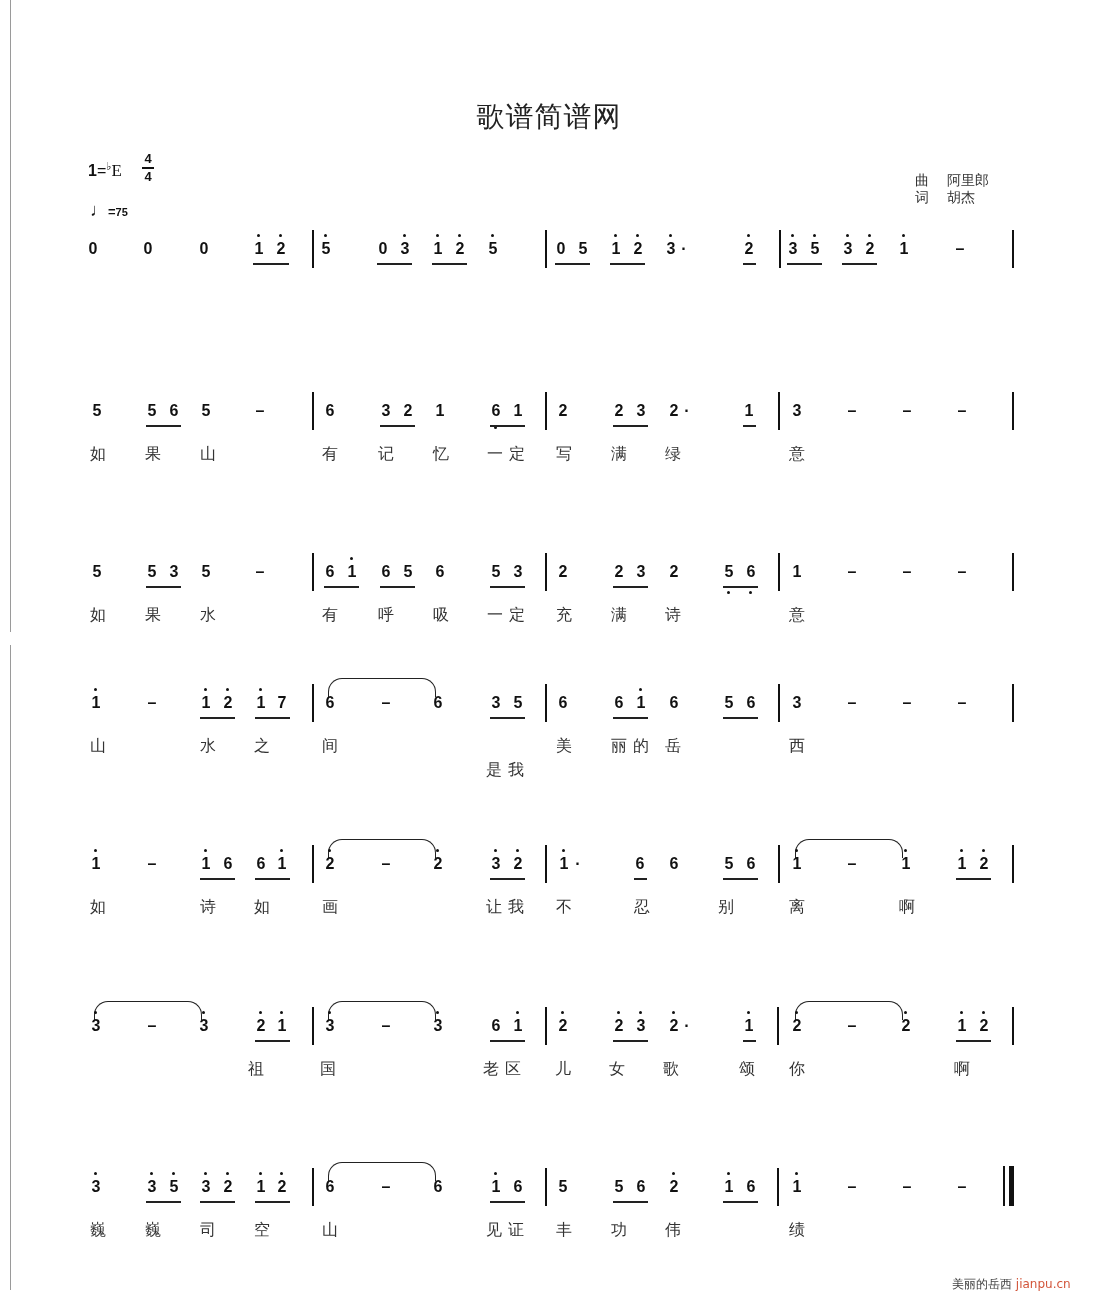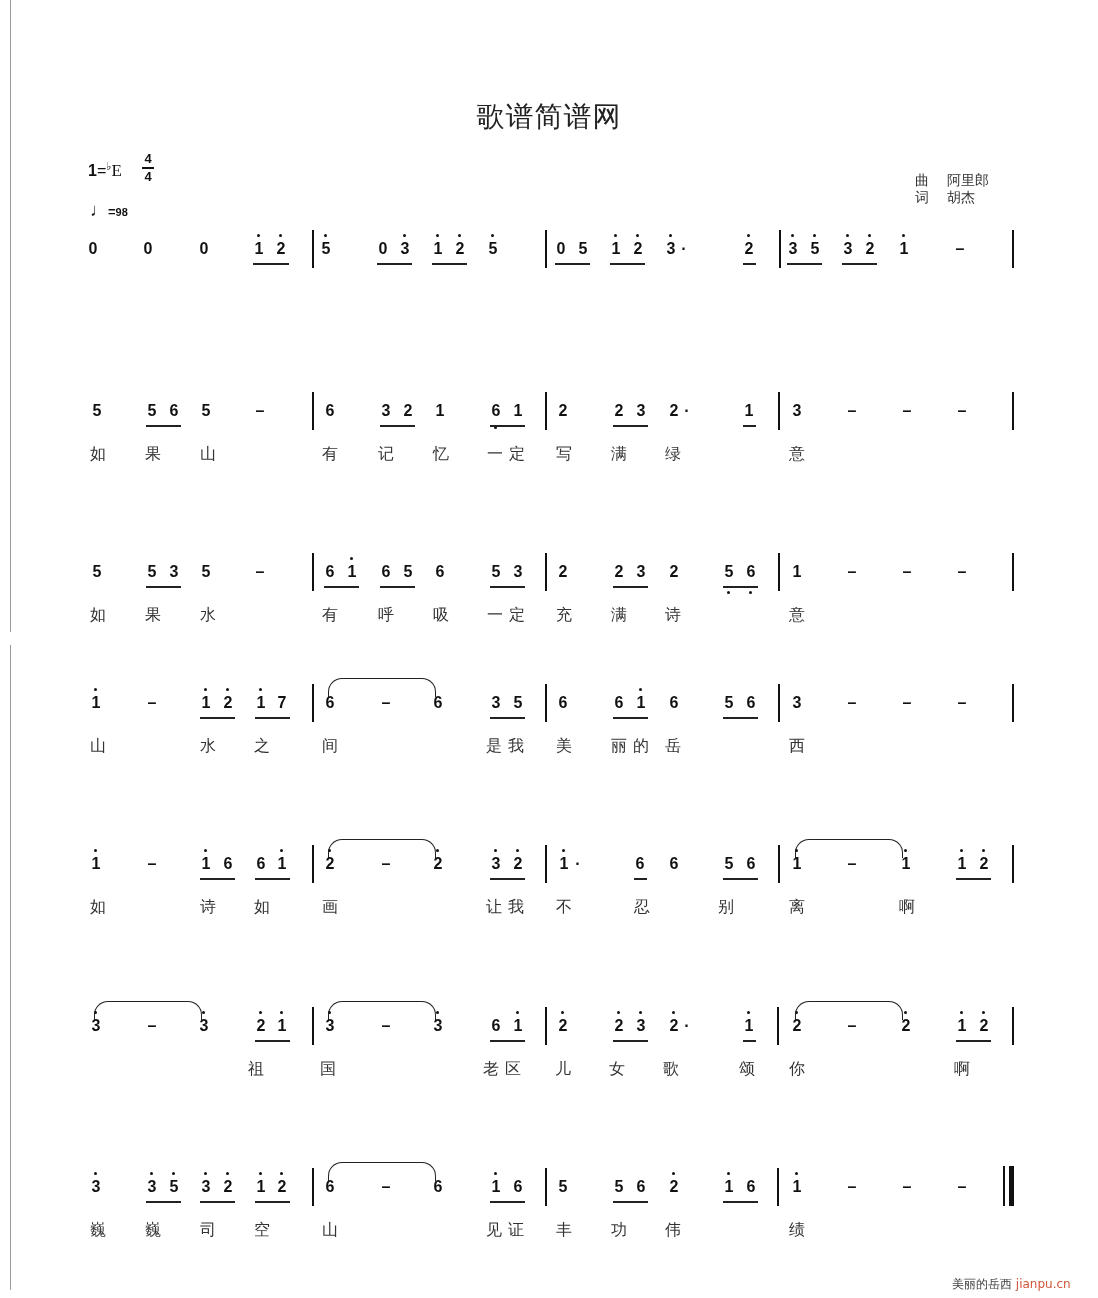--- a/index.html
+++ b/index.html
@@ -37,21 +37,21 @@
 
 <div class="meta" style="left:88px;top:160px;font-size:16px;">
   <span style="font-weight:bold;">1</span><span>=</span><sup style="font-size:11px;">♭</sup><span style="font-family:'Liberation Serif',serif;font-size:17px;">E</span>
 </div>
 <div class="meta" style="left:142px;top:152px;font-size:13px;font-weight:bold;text-align:center;width:12px;line-height:14px;">
   <div>4</div>
   <div style="height:1.5px;background:#111;margin:1px 0;"></div>
   <div>4</div>
 </div>
 <div class="meta" style="left:90px;top:200px;font-size:13px;font-weight:bold;">
-  <span style="font-size:18px;font-weight:normal;">♩</span><span>=</span><span style="font-size:11px;">98</span>
+  <span style="font-size:18px;font-weight:normal;">♩</span><span>=</span><span style="font-size:11px;">75</span>
 </div>
 
 <div class="credits">
   <div><span class="role">曲</span><span>阿里郎</span></div>
   <div><span class="role">词</span><span>胡杰</span></div>
 </div>
 
 <div class="system" style="top:238px;">
   <span class="note" style="left:87px;">0</span>
   <span class="note" style="left:142px;">0</span>
@@ -210,21 +210,21 @@
   <span class="bar" style="left:778px;"></span>
   <span class="note" style="left:791px;">3</span>
   <span class="note" style="left:846px;">–</span>
   <span class="note" style="left:901px;">–</span>
   <span class="note" style="left:956px;">–</span>
   <span class="bar" style="left:1012px;"></span>
   <span class="lyric" style="left:90px;">山</span>
   <span class="lyric" style="left:200px;">水</span>
   <span class="lyric" style="left:254px;">之</span>
   <span class="lyric" style="left:322px;">间</span>
-  <span class="lyric" style="left:486px;letter-spacing:6px;">是我</span>
+  <span class="lyric" style="left:486px;letter-spacing:6px;margin-top:24px;">是我</span>
   <span class="lyric" style="left:556px;">美</span>
   <span class="lyric" style="left:611px;letter-spacing:6px;">丽的</span>
   <span class="lyric" style="left:665px;">岳</span>
   <span class="lyric" style="left:789px;">西</span>
 </div>
 
 <div class="system" style="top:853px;">
   <span class="note" style="left:90px;">1<i class="dot-above"></i></span>
   <span class="note" style="left:146px;">–</span>
   <span class="note" style="left:200px;">1<i class="dot-above"></i></span>

